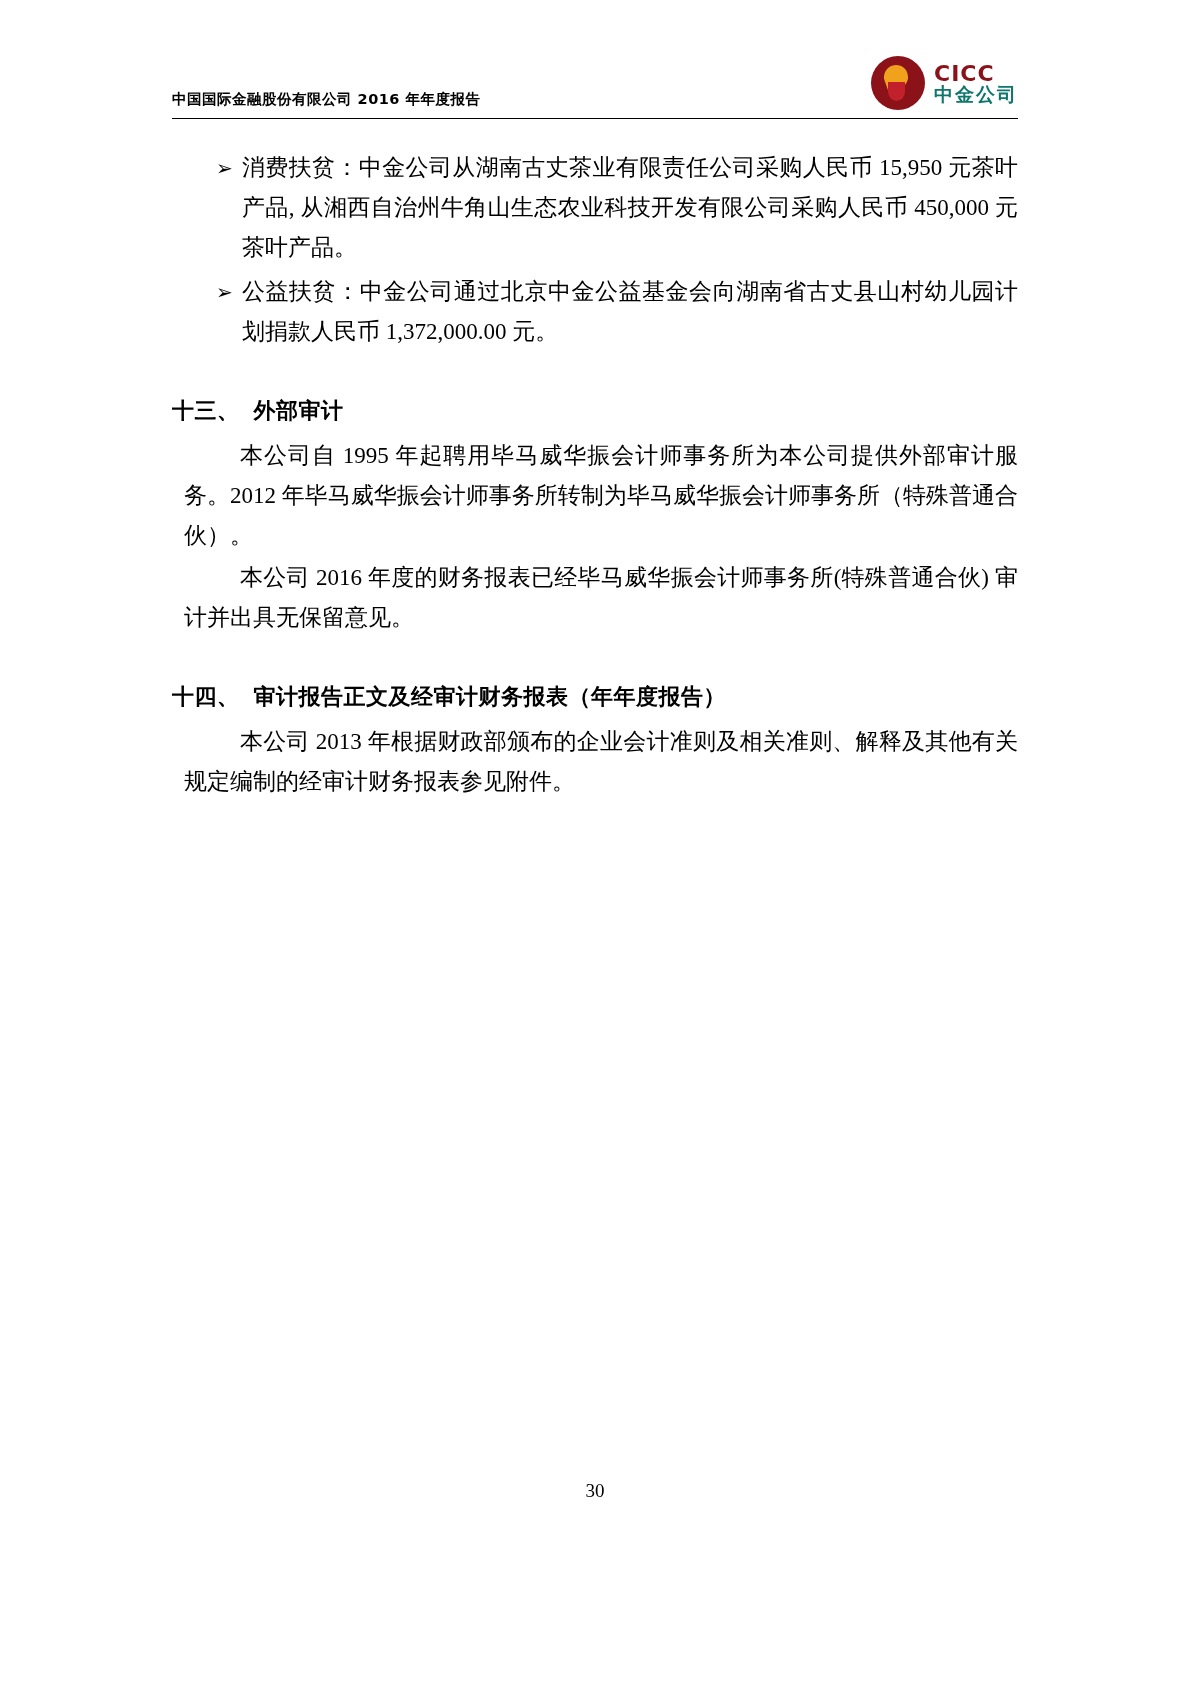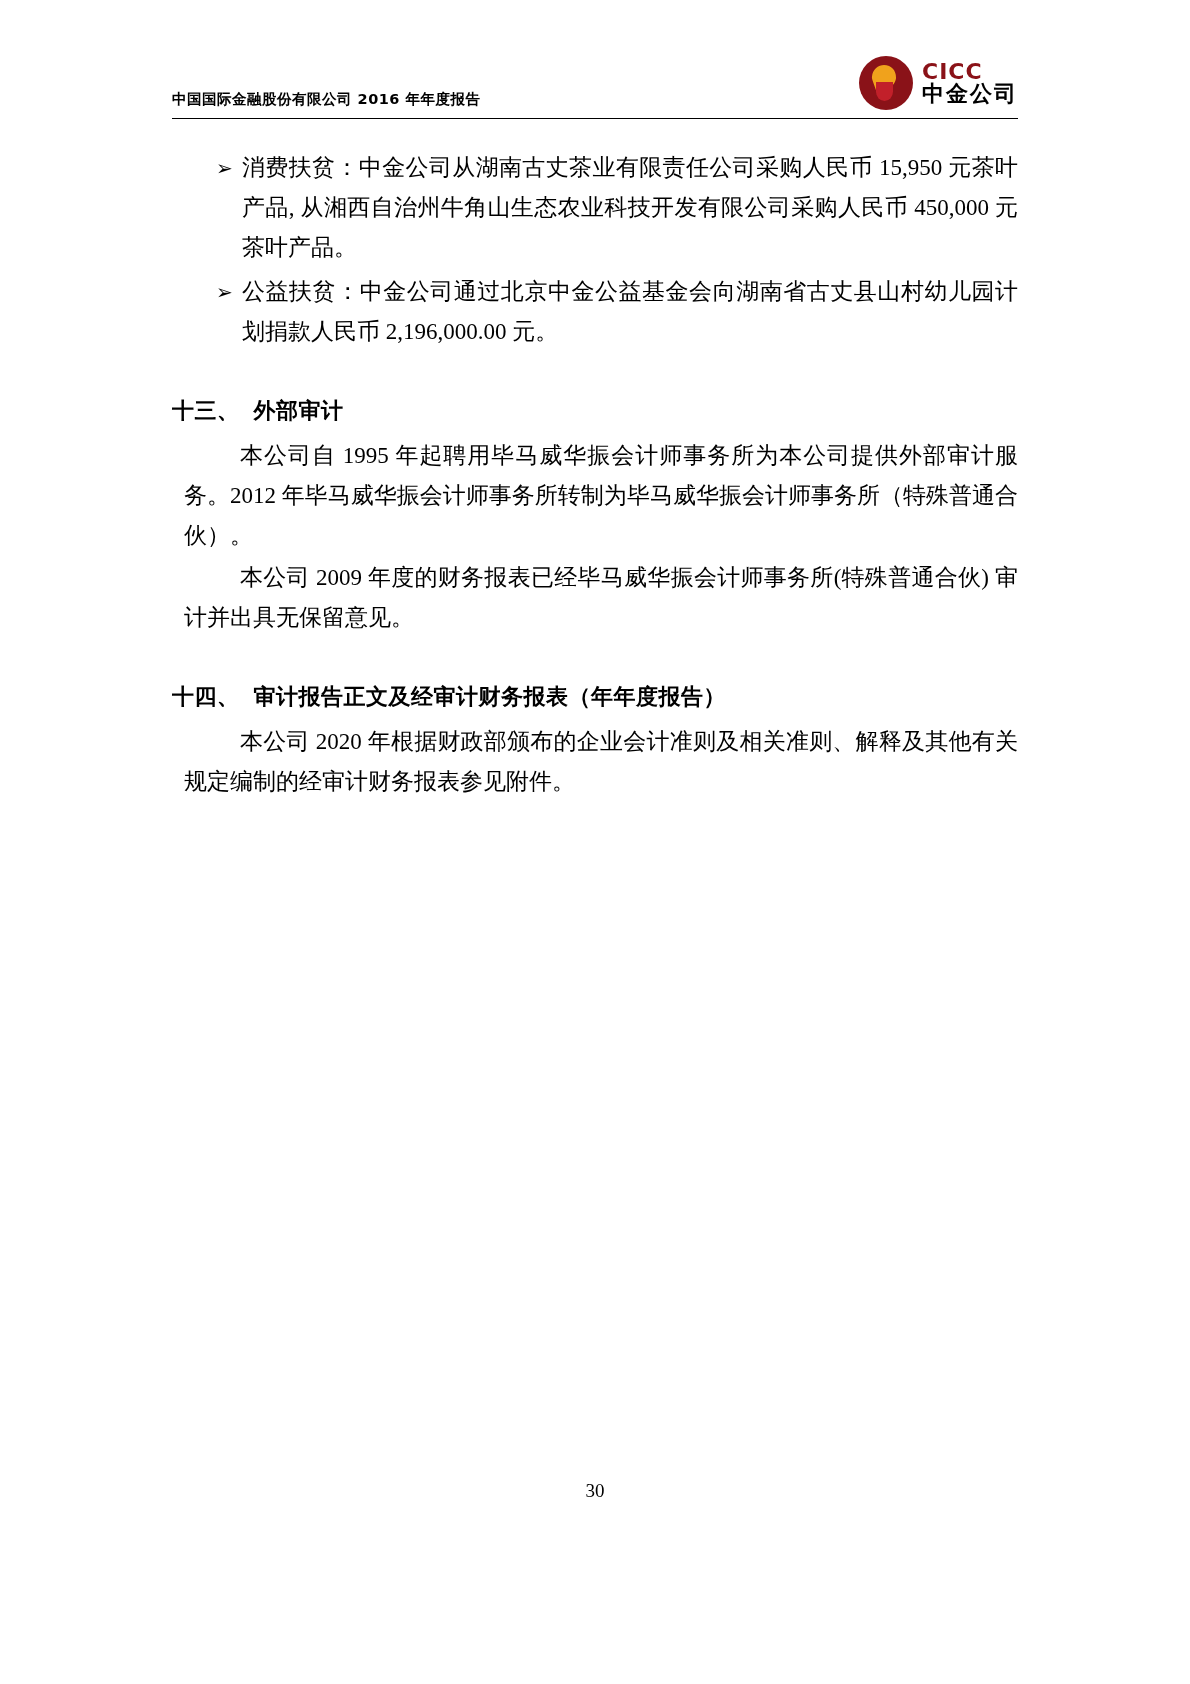--- a/index.html
+++ b/index.html
@@ -99,22 +99,22 @@
   .logo-en {
     font-family: "DejaVu Sans", sans-serif;
     font-weight: bold;
     font-size: 22px;
     color: #8a1218;
     letter-spacing: 1px;
   }
   .logo-cn {
     font-family: "DejaVu Sans", sans-serif;
     font-weight: bold;
-    font-size: 22px;
-    color: #000000;
+    font-size: 19px;
+    color: #0f766e;
     letter-spacing: 2px;
   }
 
   
   .content {
     position: absolute;
     left: 172px;
     right: 172px;
     top: 148px;
   }
@@ -191,34 +191,34 @@
 
   <div class="content">
 
     <ul class="bullet-list">
       <li class="bullet-item">
         <span class="arrow">➢</span>
         <span>消费扶贫：中金公司从湖南古丈茶业有限责任公司采购人民币 15,950 元茶叶产品, 从湘西自治州牛角山生态农业科技开发有限公司采购人民币 450,000 元茶叶产品。</span>
       </li>
       <li class="bullet-item">
         <span class="arrow">➢</span>
-        <span>公益扶贫：中金公司通过北京中金公益基金会向湖南省古丈县山村幼儿园计划捐款人民币 2,196,000.00 元。</span>
+        <span>公益扶贫：中金公司通过北京中金公益基金会向湖南省古丈县山村幼儿园计划捐款人民币 1,372,000.00 元。</span>
       </li>
     </ul>
 
     <h2 class="section-title">
       <span class="num">十三、</span><span>外部审计</span>
     </h2>
     <p class="para">本公司自 1995 年起聘用毕马威华振会计师事务所为本公司提供外部审计服务。2012 年毕马威华振会计师事务所转制为毕马威华振会计师事务所（特殊普通合伙）。</p>
-    <p class="para">本公司 2009 年度的财务报表已经毕马威华振会计师事务所(特殊普通合伙) 审计并出具无保留意见。</p>
+    <p class="para">本公司 2016 年度的财务报表已经毕马威华振会计师事务所(特殊普通合伙) 审计并出具无保留意见。</p>
 
     <h2 class="section-title">
       <span class="num">十四、</span><span>审计报告正文及经审计财务报表（年年度报告）</span>
     </h2>
-    <p class="para">本公司 2020 年根据财政部颁布的企业会计准则及相关准则、解释及其他有关规定编制的经审计财务报表参见附件。</p>
+    <p class="para">本公司 2013 年根据财政部颁布的企业会计准则及相关准则、解释及其他有关规定编制的经审计财务报表参见附件。</p>
 
   </div>
 
   <div class="footer">
     <span>30</span>
   </div>
 
 </div>
 
 </body></html>

